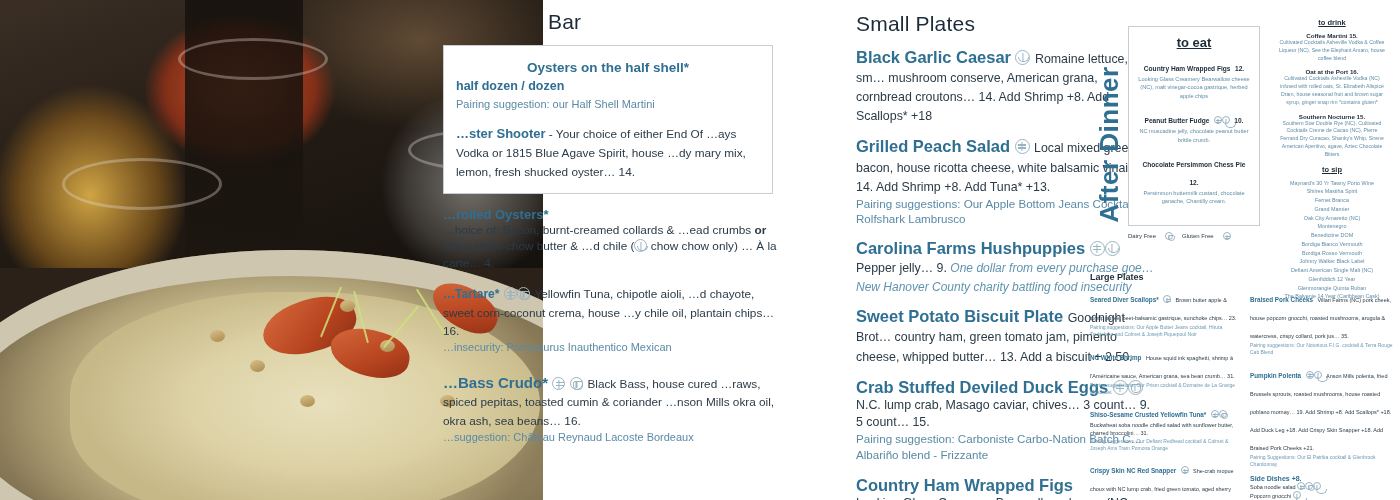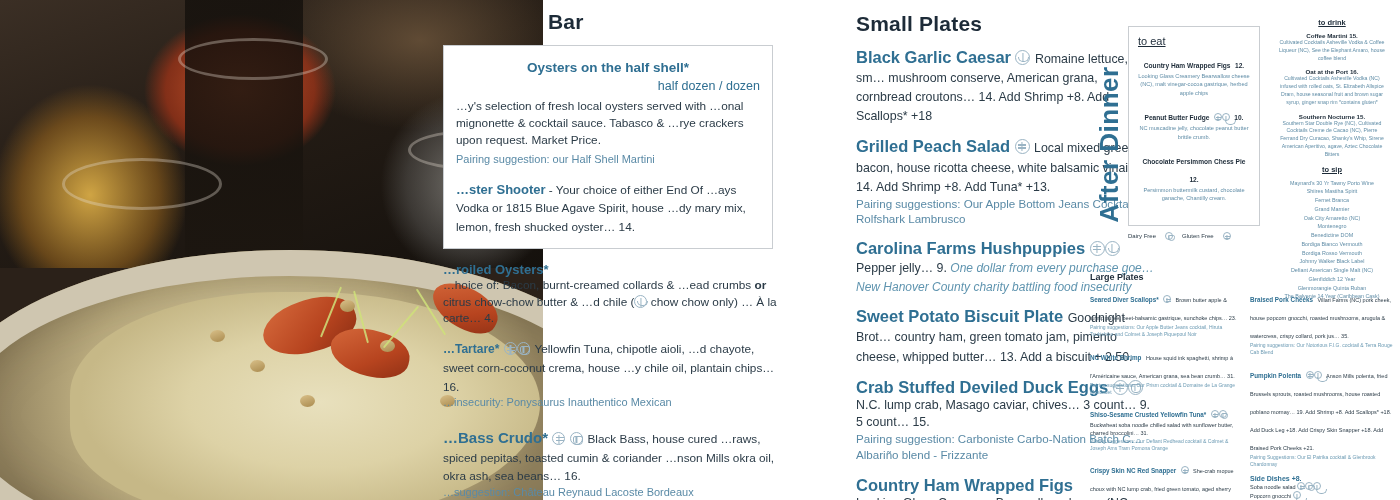--- a/index.html
+++ b/index.html
@@ -68,33 +68,33 @@
   }
   .photo .darkstrip {
     position:absolute; left:185px; top:0; width:118px; height:262px;
     background: linear-gradient(180deg, rgba(20,16,12,.82), rgba(28,22,16,.9));
   }
 
   
   .menu { position:absolute; left:543px; top:0; width:857px; height:500px; background:#fff; }
 
   .section-title {
-    font-weight: 700; font-size: 21px; letter-spacing:.2px; color:#1d2b38;
+    font-weight: 400; font-size: 21px; letter-spacing:.2px; color:#1d2b38;
   }
 
   .col-bar {
     position:absolute; left:-100px; top:10px; width:335px;
   }
   .bar-head { margin-left:105px; margin-bottom:11px; }
   .bar-box {
     border:1px solid #c9cdd1; background:#fff; padding:14px 12px 12px 12px;
     width:330px; margin-left:0;
   }
   .oys-title { text-align:center; color:#2f6f92; font-weight:700; font-size:13.5px; }
-  .oys-sub { text-align:right; color:#2f6f92; font-weight:400; font-size:12.5px; margin-top:4px; }
+  .oys-sub { text-align:left; color:#2f6f92; font-weight:700; font-size:12.5px; margin-top:4px; }
   .body-text { font-size:11.8px; line-height:1.42; color:#2b3b47; }
   .pair { font-size:11px; color:#5a8aa6; line-height:1.4; }
   .item-head { color:#2f6f92; font-weight:700; font-size:13px; }
   .blk { margin-top:12px; }
 
   .col-small {
     position:absolute; left:313px; top:12px; width:300px;
   }
   .sp-item { margin-bottom:12px; }
   .sp-name { color:#2f6f92; font-weight:700; font-size:16.5px; display:inline; }
@@ -123,21 +123,21 @@
     display:flex; align-items:center; justify-content:center;
   }
   .ad-vert span {
     transform: rotate(-90deg); white-space:nowrap;
     font-size:26px; font-weight:700; color:#2f6f92; letter-spacing:.5px;
   }
   .ad-card {
     position:absolute; left:33px; top:8px; width:132px; height:200px;
     border:1px solid #c9cdd1; background:#fff; padding:8px 9px;
   }
-  .ad-h { text-align:left; font-weight:400; font-size:11px; color:#1d2b38;
+  .ad-h { text-align:center; font-weight:700; font-size:13px; color:#1d2b38;
           text-decoration:underline; margin-bottom:7px; }
   .ad-name { font-weight:700; font-size:6.6px; color:#1d2b38; }
   .ad-desc { font-size:5.6px; color:#5f8ca6; line-height:1.5; }
   .ad-item { margin-bottom:9px; }
   .ad-legend { position:absolute; left:33px; top:214px; width:180px;
                font-size:6px; color:#2b3b47; display:flex; gap:9px; align-items:center; }
   .ic.xs { width:8px; height:8px; vertical-align:-1px; }
   .ic.xs::before { height:5px; top:1.5px; }
   .ic.xs.gf::after { left:1.5px; top:2.5px; width:5px; box-shadow:0 2px 0 #9ab4c4; }
   .ic.xs.df::after { left:1.5px; top:2px; width:5px; height:4px; }
@@ -189,21 +189,20 @@
   </div>
 
   <div class="menu">
 
     <div class="col-bar">
       <div class="section-title bar-head">Bar</div>
 
       <div class="bar-box">
         <div class="oys-title">Oysters on the half shell*</div>
         <div class="oys-sub">half dozen / dozen</div>
-        <div class="body-text" style="margin-top:5px">…y's selection of fresh local oysters served with …onal mignonette &amp; cocktail sauce.  Tabasco &amp; …rye crackers upon request.  Market Price.</div>
         <div class="pair" style="margin-top:4px">Pairing suggestion: our Half Shell Martini</div>
         <div class="blk">
           <span class="item-head">…ster Shooter</span><span class="body-text"> - Your choice of either End Of …ays Vodka or 1815 Blue Agave Spirit, house …dy mary mix, lemon, fresh shucked oyster… 14.</span>
         </div>
       </div>
 
       <div class="blk" style="margin-left:0;margin-top:13px">
         <div class="item-head">…roiled Oysters*</div>
         <div class="body-text"><span>…hoice of:  Bacon, burnt-creamed collards &amp; …ead crumbs </span><b>or</b><span> citrus chow-chow butter &amp; …d chile (</span><span class="ic vg"></span><span> chow chow only) … À la carte… 4.</span></div>
       </div>

